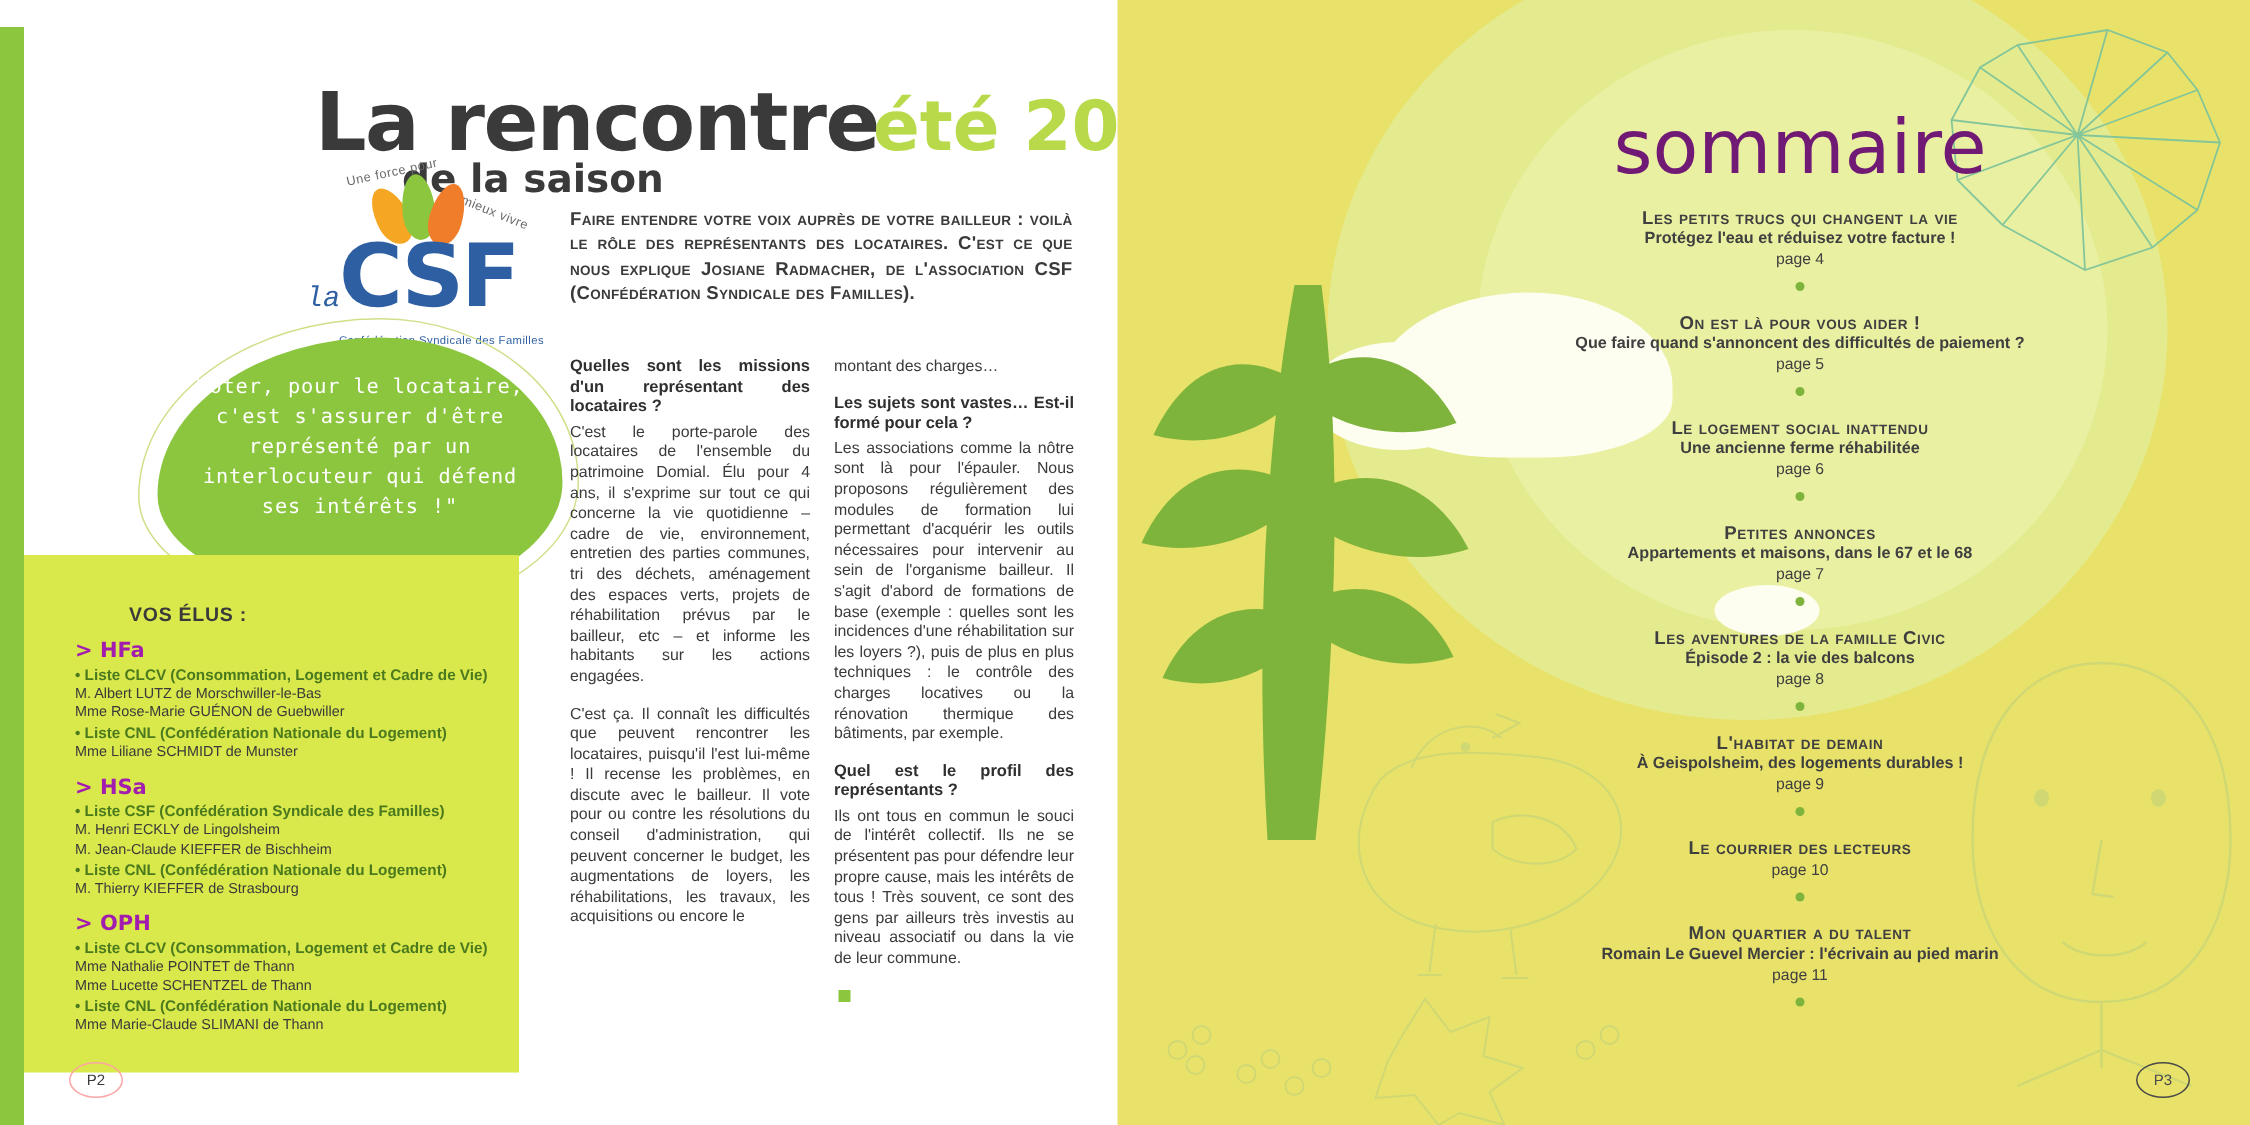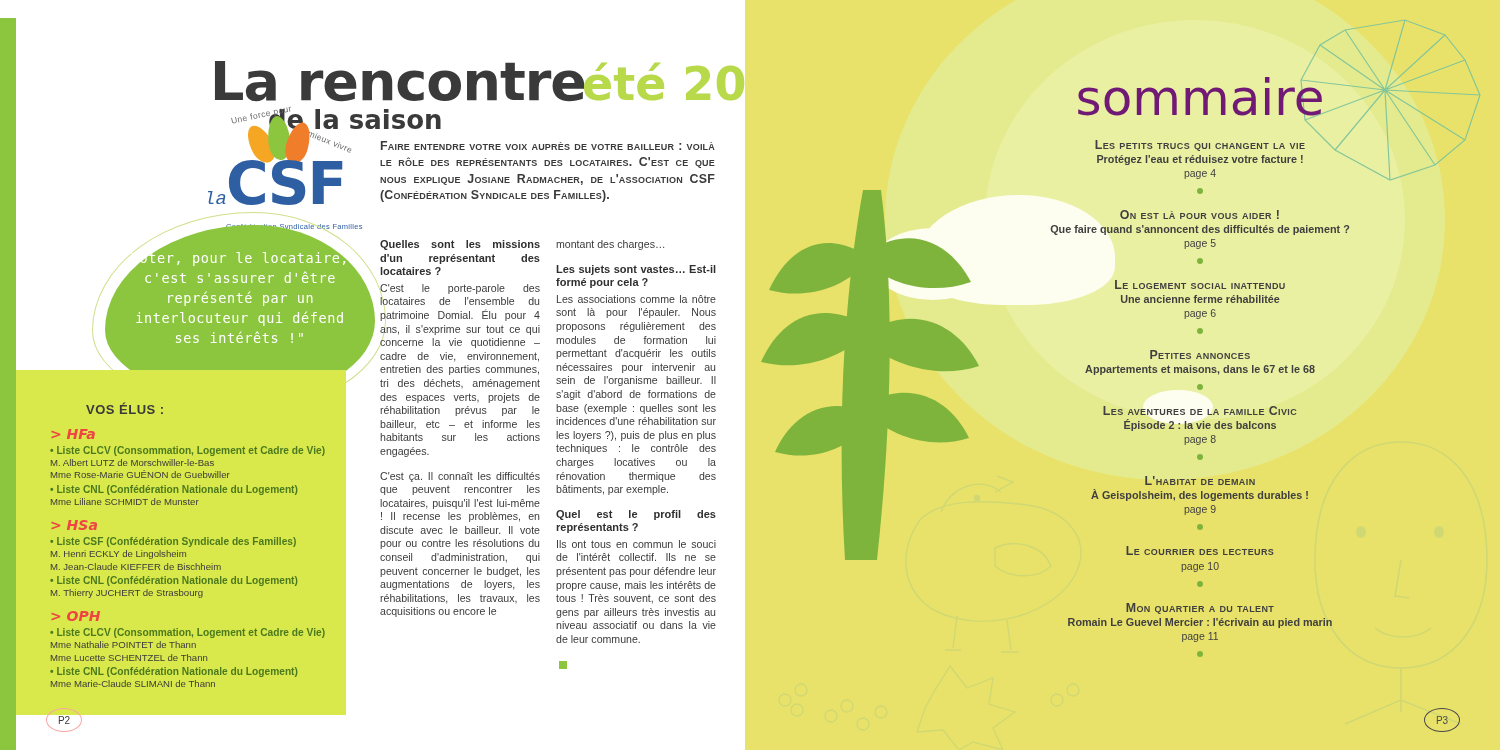--- a/index.html
+++ b/index.html
@@ -57,21 +57,21 @@
   .blob-ring{position:absolute;left:92px;top:212px;width:292px;height:196px;
     border:1px solid #cfe08a;border-radius:55% 45% 48% 52%/60% 55% 45% 40%;}
   .blob-quote{position:absolute;left:120px;top:248px;width:240px;
     text-align:center;color:#ffffff;font-family:"DejaVu Sans Mono", monospace;
     font-size:13.5px;line-height:20px;letter-spacing:.6px;}
 
   
   .elus-box{position:absolute;left:16px;top:370px;width:330px;height:345px;background:#d9e84a;}
   .elus-inner{position:absolute;left:50px;top:402px;width:300px;color:#3a3a3a;}
   .elus-title{font-size:13px;font-weight:bold;letter-spacing:.5px;margin-bottom:9px;margin-left:36px;}
-  .org{font-family:"DejaVu Sans",sans-serif;font-size:14px;font-weight:bold;color:#ef4444;margin:9px 0 3px;font-style:italic;}
+  .org{font-family:"DejaVu Sans",sans-serif;font-size:14px;font-weight:bold;color:#a21caf;margin:9px 0 3px;}
   .liste{font-size:10.2px;font-weight:bold;color:#4b7a1e;margin:2px 0 1px;}
   .person{font-size:9.6px;color:#3a3a3a;line-height:12.4px;}
 
   
   .col{position:absolute;top:238px;width:160px;font-size:10.6px;line-height:13.6px;color:#3a3a3a;text-align:justify;}
   #col1{left:380px;}
   #col2{left:556px;}
   .q{font-weight:bold;font-size:11px;line-height:13.6px;color:#2f2f2f;margin-bottom:3px;display:block;}
   .para{margin:0 0 11px 0;}
   .endmark{display:inline-block;width:8px;height:8px;background:#8cc63f;vertical-align:-1px;margin-left:3px;}
@@ -140,21 +140,21 @@
       <div class="liste">• Liste CNL (Confédération Nationale du Logement)</div>
       <div class="person">Mme Liliane SCHMIDT de Munster</div>
     </div>
 
     <div>
       <div class="org">&gt; HSa</div>
       <div class="liste">• Liste CSF (Confédération Syndicale des Familles)</div>
       <div class="person">M. Henri ECKLY de Lingolsheim</div>
       <div class="person">M. Jean-Claude KIEFFER de Bischheim</div>
       <div class="liste">• Liste CNL (Confédération Nationale du Logement)</div>
-      <div class="person">M. Thierry JUCHERT de Strasbourg</div>
+      <div class="person">M. Thierry KIEFFER de Strasbourg</div>
     </div>
 
     <div>
       <div class="org">&gt; OPH</div>
       <div class="liste">• Liste CLCV (Consommation, Logement et Cadre de Vie)</div>
       <div class="person">Mme Nathalie POINTET de Thann</div>
       <div class="person">Mme Lucette SCHENTZEL de Thann</div>
       <div class="liste">• Liste CNL (Confédération Nationale du Logement)</div>
       <div class="person">Mme Marie-Claude SLIMANI de Thann</div>
     </div>
@@ -257,20 +257,21 @@
     <div class="toc-entry">
       <div class="toc-t">Le logement social inattendu</div>
       <div class="toc-s">Une ancienne ferme réhabilitée</div>
       <div class="toc-p">page 6</div>
     </div>
     <span class="bullet"></span>
 
     <div class="toc-entry">
       <div class="toc-t">Petites annonces</div>
       <div class="toc-s">Appartements et maisons, dans le 67 et le 68</div>
+      <div class="toc-p">page 7</div>
     </div>
     <span class="bullet"></span>
 
     <div class="toc-entry">
       <div class="toc-t">Les aventures de la famille Civic</div>
       <div class="toc-s">Épisode 2 : la vie des balcons</div>
       <div class="toc-p">page 8</div>
     </div>
     <span class="bullet"></span>
 

